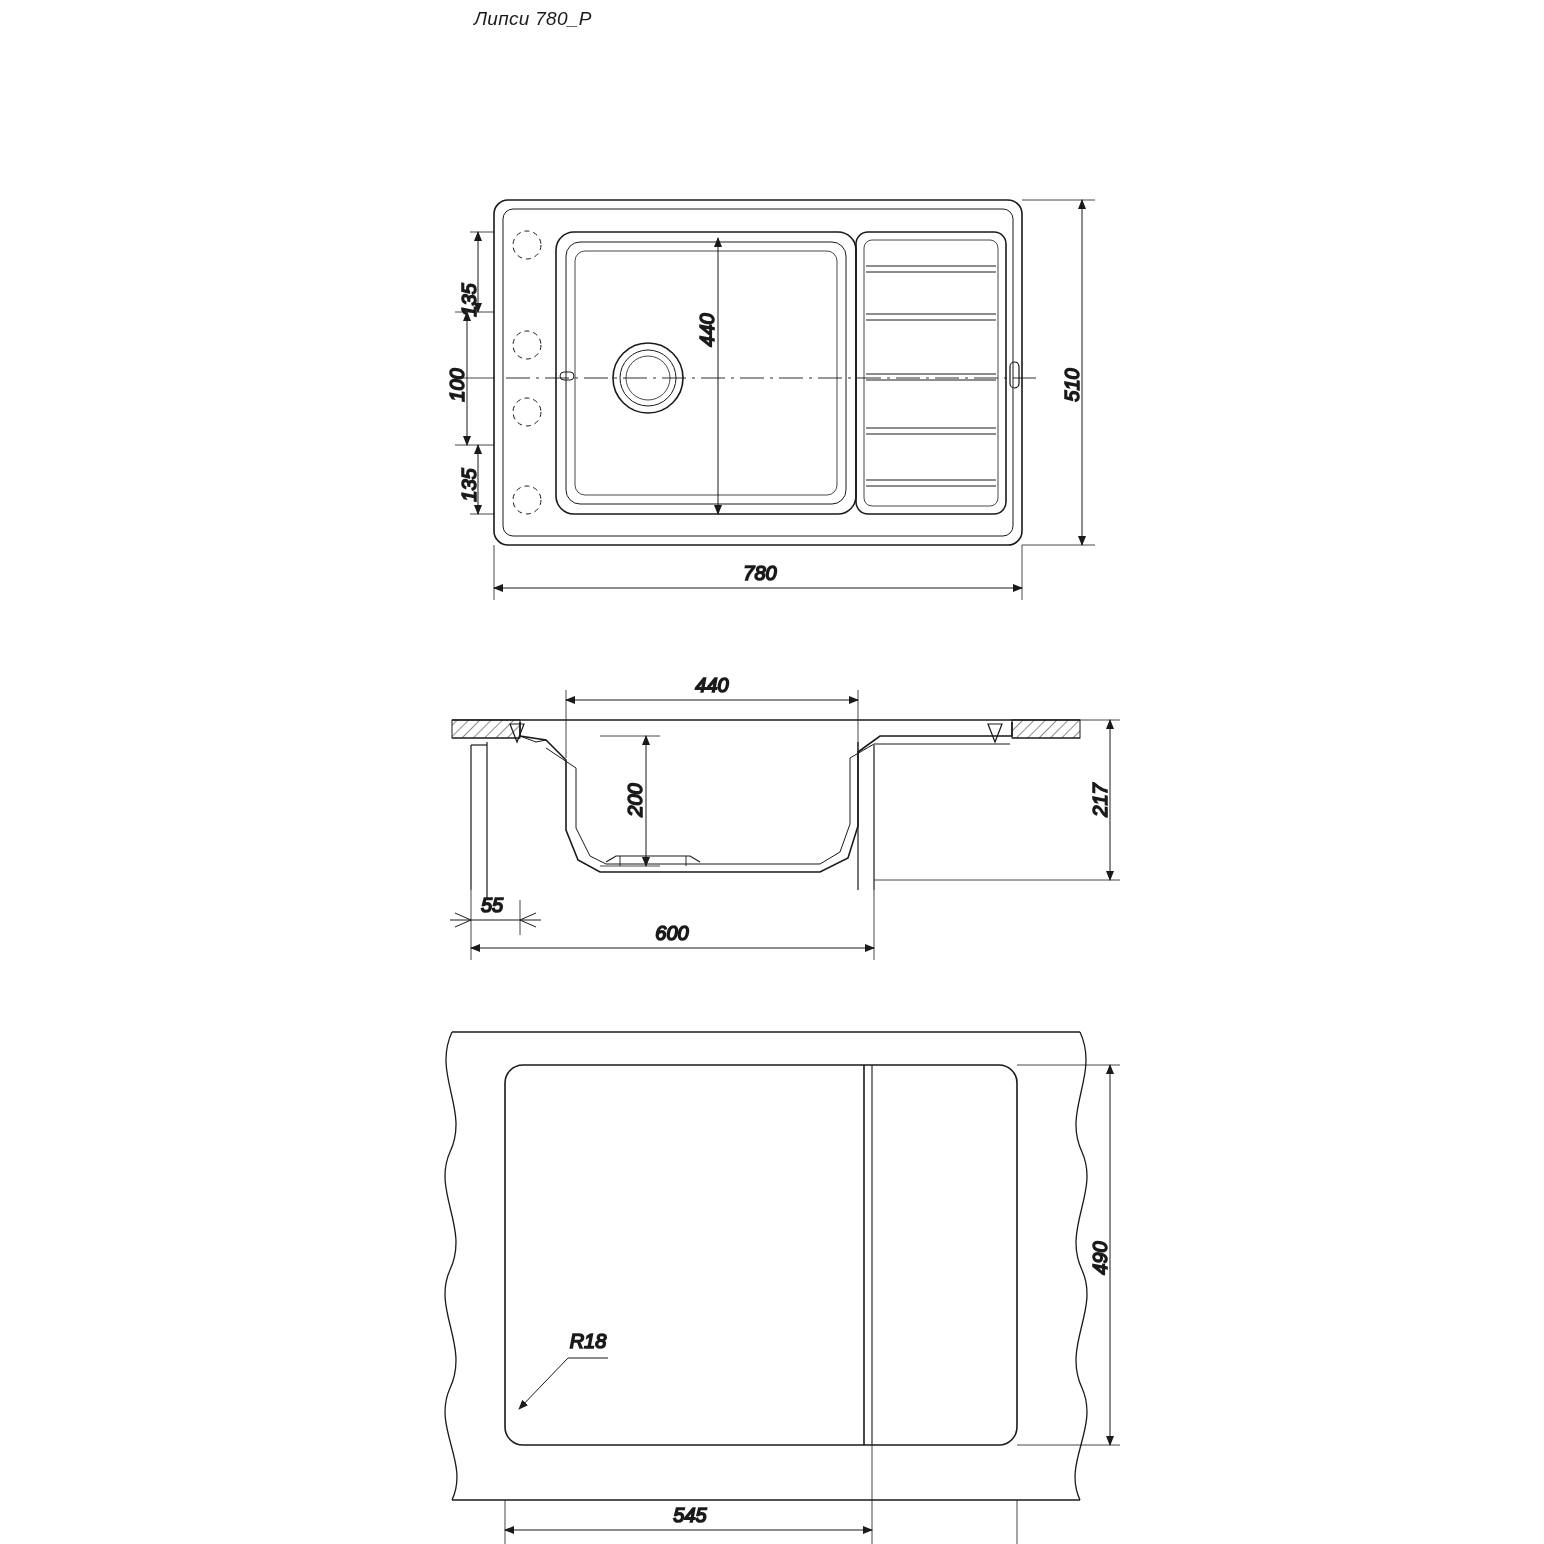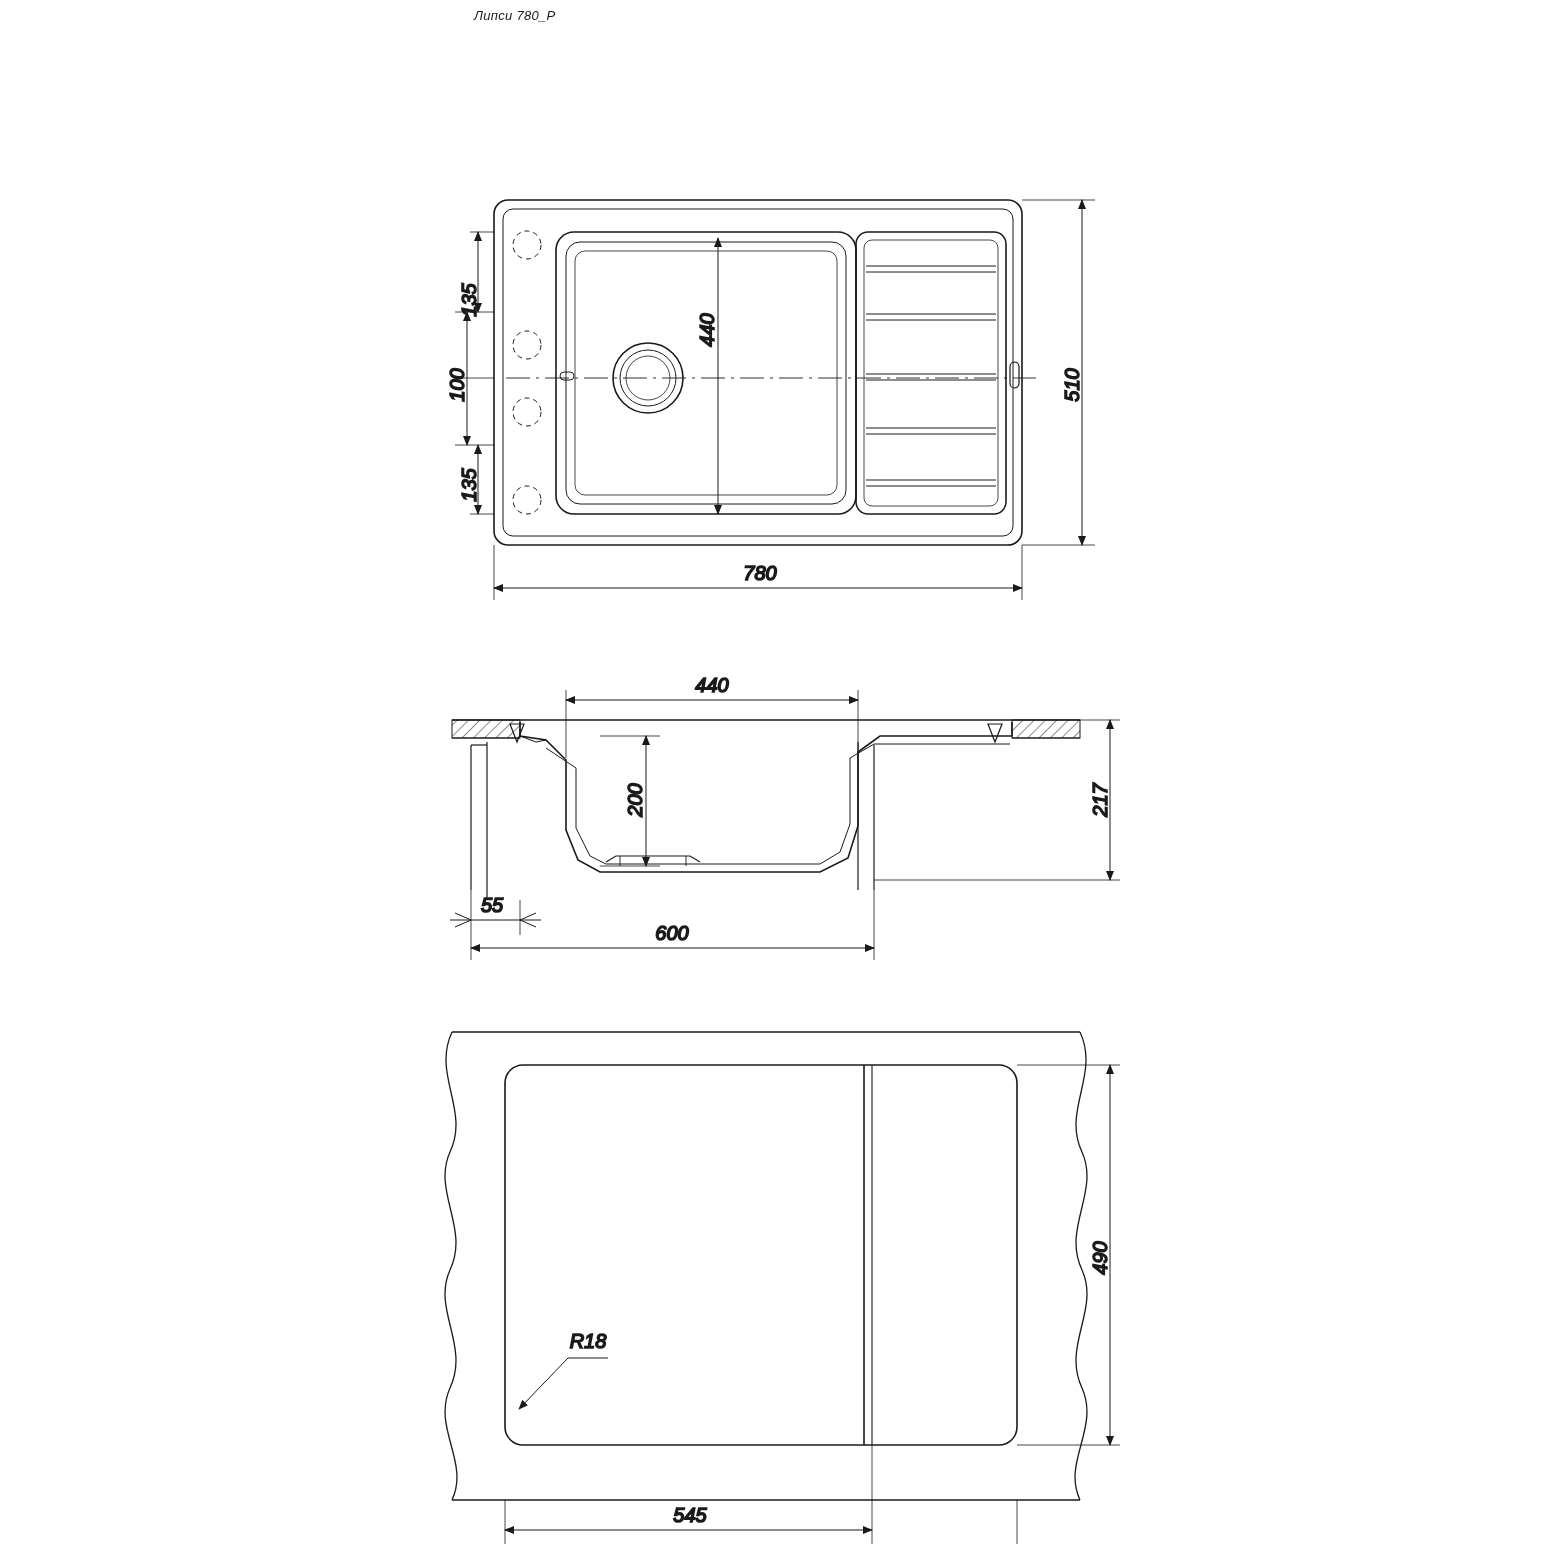--- a/index.html
+++ b/index.html
@@ -1,17 +1,17 @@
 <!DOCTYPE html>
 <html><head>
 <meta charset="utf-8">
 <style>
   html,body{margin:0;padding:0;background:#ffffff;}
   body{width:1544px;height:1544px;font-family:"Liberation Sans",sans-serif;color:#1a1a1a;position:relative;overflow:hidden;}
-  .title{position:absolute;left:474px;top:8px;font-style:italic;font-size:13px;letter-spacing:.3px;}
+  .title{position:absolute;left:474px;top:8px;font-style:italic;font-size:19px;letter-spacing:.3px;}
   svg.sheet{position:absolute;left:0;top:0;width:1544px;height:1544px;}
   text{font-family:"Liberation Sans",sans-serif;font-style:italic;font-size:20px;fill:#1a1a1a;}
 </style>
 </head>
 <body>
 
 <div class="title">Липси 780_P</div>
 
 <svg class="sheet" viewBox="0 0 1544 1544">
   <defs>

